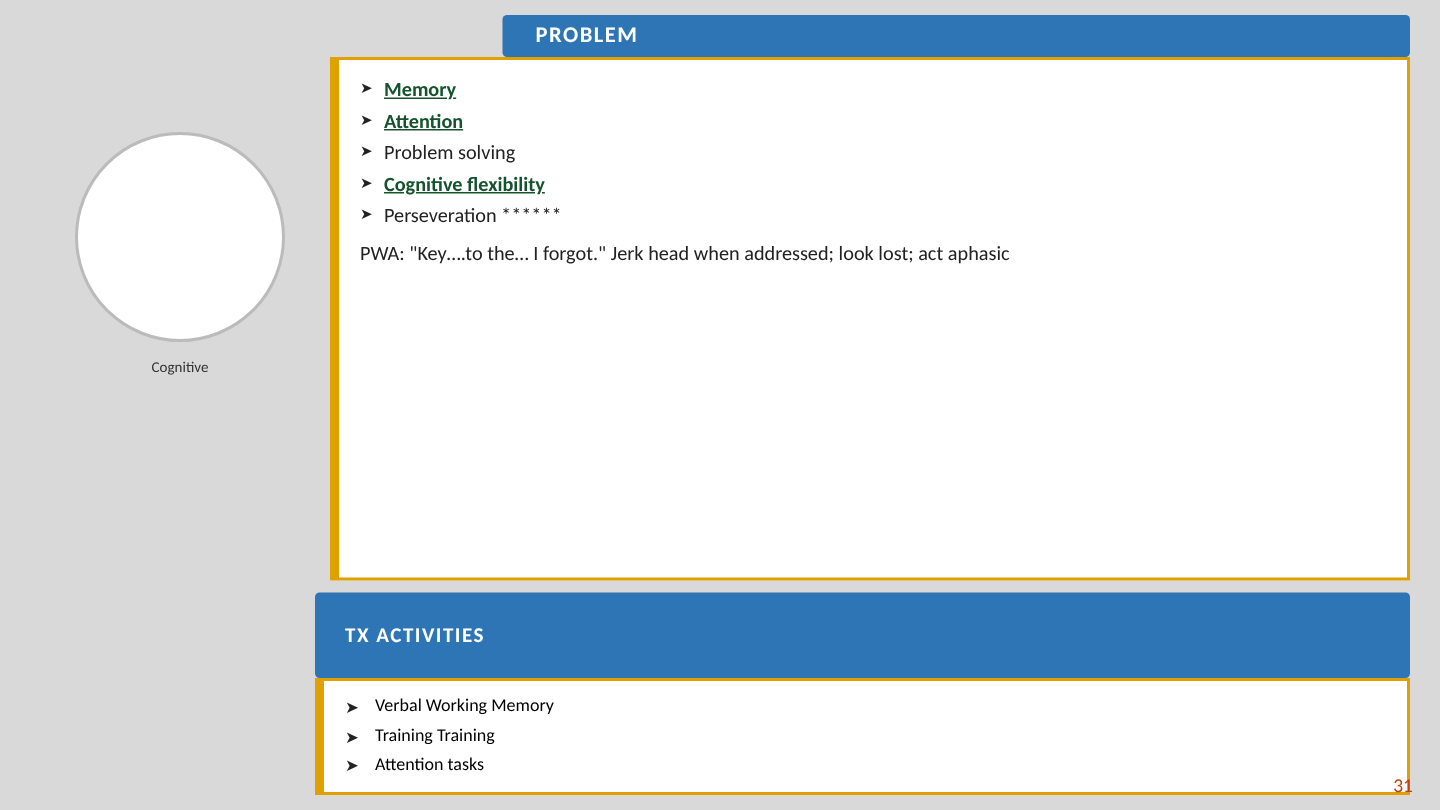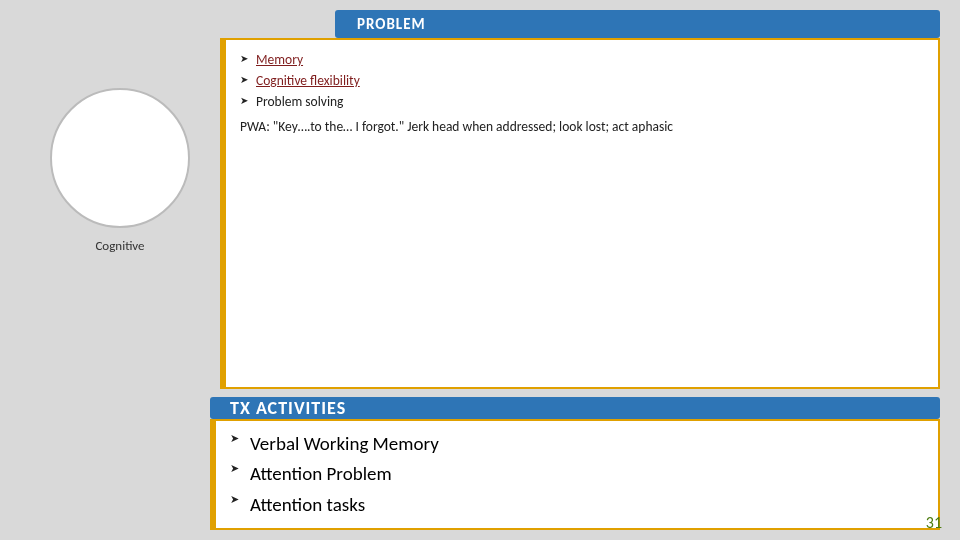--- a/index.html
+++ b/index.html
@@ -63,21 +63,21 @@
       border-radius: 50%;
       background: white;
       border: 2px solid #bbb;
       display: flex;
       align-items: center;
       justify-content: center;
       margin-top: 30px;
     }
 
     .cognitive-label {
-      font-size: 13px;
+      font-size: 10px;
       color: #333;
       font-weight: normal;
       margin-top: 10px;
       text-align: center;
     }
 
     
     .right-side {
       flex: 1;
       display: flex;
@@ -110,55 +110,56 @@
       content: '➤';
       position: absolute;
       left: 0;
       top: 0;
       font-size: 10px;
       line-height: 1.7;
       color: #222;
     }
 
     .link-blue {
-      color: #7f1d1d;
+      color: #14532d;
       text-decoration: underline;
+      font-weight: bold;
     }
 
     .pwa-text {
       margin-top: 4px;
       font-size: 13.5px;
     }
 
     
     .tx-section {
       width: 100%;
       margin-top: 8px;
     }
 
     .tx-badge {
       background: #2e75b6;
       color: white;
-      font-size: 18px;
+      font-size: 14px;
       font-weight: bold;
-      padding: 0 20px;
+      padding: 20px 20px;
       border-radius: 3px;
       display: inline-block;
       margin-bottom: 0;
       letter-spacing: 1px;
       margin-left: 190px;
     }
 
     .tx-box {
       background: white;
       border: 2px solid #e0a000;
       border-left: 6px solid #e0a000;
       padding: 8px 8px 8px 14px;
       margin-left: 190px;
-      font-size: 19px;
+      font-size: 12px;
     }
 
     .tx-box ul {
       list-style: none;
       padding: 0;
       margin: 0;
     }
 
     .tx-box ul li {
       padding-left: 20px;
@@ -174,22 +175,22 @@
       font-size: 11px;
       line-height: 1.75;
       color: #222;
     }
 
     
     .page-number {
       position: absolute;
       bottom: 8px;
       right: 18px;
-      font-size: 16px;
-      color: #4d7c0f;
+      font-size: 13px;
+      color: #c2410c;
     }
 
     
     .top-row {
       display: flex;
       flex-direction: row;
       width: 100%;
       margin-bottom: 0;
     }
 
@@ -217,35 +218,37 @@
 
     <div class="left-side">
       <div class="cognitive-circle"></div>
       <div class="cognitive-label">Cognitive</div>
     </div>
 
     <div class="right-side">
       <div class="problem-box">
         <ul>
           <li><span class="link-blue">Memory</span></li>
+          <li><span class="link-blue">Attention</span></li>
+          <li><span>Problem solving</span></li>
           <li><span class="link-blue">Cognitive flexibility</span></li>
-          <li><span>Problem solving</span></li>
+          <li><span>Perseveration  ******</span></li>
         </ul>
         <div class="pwa-text">PWA: "Key….to the… I forgot." Jerk head when addressed; look lost; act aphasic</div>
       </div>
     </div>
   </div>
 
   <div class="tx-section">
     <div style="display:flex; flex-direction:column; margin-left:190px;">
       <div class="tx-badge" style="margin-left:0;">TX ACTIVITIES</div>
       <div class="tx-box" style="margin-left:0;">
         <ul>
           <li><span>Verbal Working Memory</span></li>
-          <li><span>Attention Problem</span></li>
+          <li><span>Training Training</span></li>
           <li><span>Attention tasks</span></li>
         </ul>
       </div>
     </div>
   </div>
 
   <div class="page-number">31</div>
 </div>
 
 </body></html>

